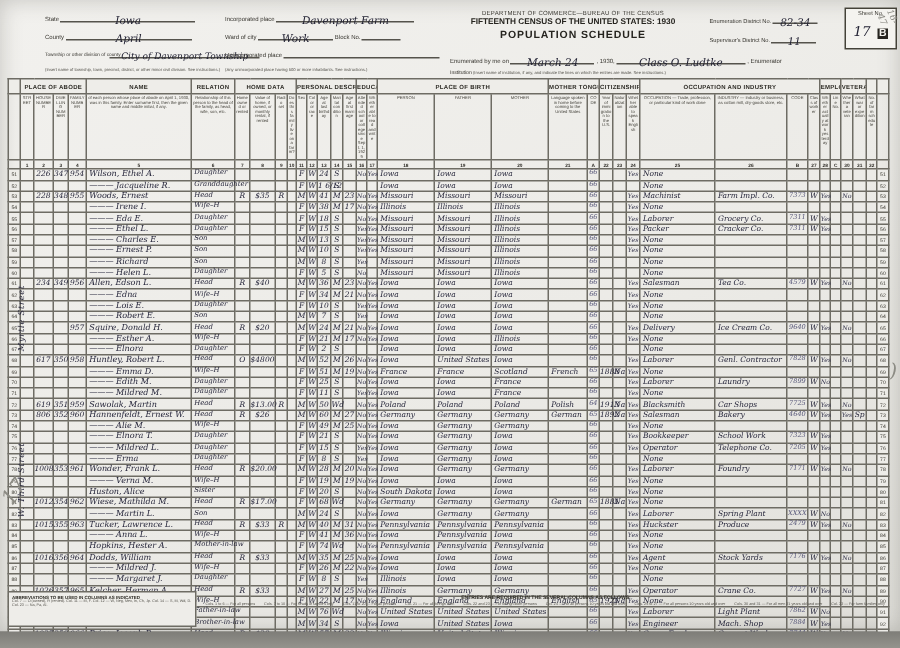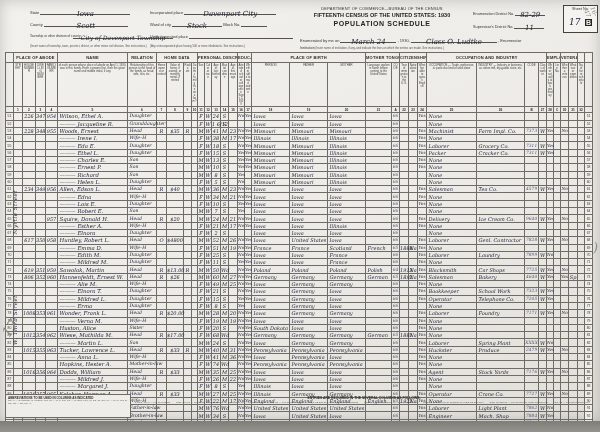--- a/index.html
+++ b/index.html
@@ -85,35 +85,35 @@
 <div class="paper">
 
   <div class="hdr">
 
     <div class="fldrow" style="left:30px;top:9px;">
       <span class="pr">State</span>
       <span class="fill" style="width:90px;"><span class="hw">Iowa</span></span>
     </div>
     <div class="fldrow" style="left:30px;top:21px;">
       <span class="pr">County</span>
-      <span class="fill" style="width:84px;"><span class="hw">Scott</span></span>
+      <span class="fill" style="width:84px;"><span class="hw">April</span></span>
     </div>
     <div class="fldrow" style="left:30px;top:33px;width:250px;">
       <span class="pr" style="display:inline-block;width:42px;font-size:3.2px;line-height:1.1;vertical-align:bottom;">Township or other division of county</span>
       <span class="fill" style="width:100px;"><span class="hw" style="font-size:6px;">City of Davenport Township</span></span>
     </div>
     <div class="fldrow tinynote" style="left:30px;top:44px;width:250px;">(Insert name of township, town, precinct, district, or other minor civil division. See instructions.)</div>
 
     <div class="fldrow" style="left:150px;top:9px;">
       <span class="pr">Incorporated place</span>
-      <span class="fill" style="width:92px;"><span class="hw">Davenport City</span></span>
+      <span class="fill" style="width:92px;"><span class="hw">Davenport Farm</span></span>
     </div>
     <div class="fldrow" style="left:150px;top:21px;">
       <span class="pr">Ward of city</span>
-      <span class="fill" style="width:50px;"><span class="hw">Stock</span></span>
+      <span class="fill" style="width:50px;"><span class="hw">Work</span></span>
       <span class="pr">Block No.</span>
       <span class="fill" style="width:26px;"><span class="hw"></span></span>
     </div>
     <div class="fldrow" style="left:150px;top:33px;">
       <span class="pr">Unincorporated place</span>
       <span class="fill" style="width:104px;"><span class="hw"></span></span>
     </div>
     <div class="fldrow tinynote" style="left:150px;top:44px;width:150px;">(Any unincorporated place having 500 or more inhabitants. See instructions.)</div>
 
     <div class="titleblock">
@@ -125,21 +125,21 @@
     <div class="fldrow" style="left:300px;top:37px;font-size:4px;">
       <span class="pr">Enumerated by me on</span>
       <span class="fill" style="width:56px;"><span class="hw">March 24</span></span>
       <span class="pr">, 1930,</span>
       <span class="fill" style="width:86px;"><span class="hw">Class O. Ludtke</span></span>
       <span class="pr">, Enumerator</span>
     </div>
 
     <div class="fldrow" style="left:473px;top:10px;font-size:3.8px;">
       <span class="pr">Enumeration District No.</span>
-      <span class="fill" style="width:30px;"><span class="hw">82-29</span></span>
+      <span class="fill" style="width:30px;"><span class="hw">82-34</span></span>
     </div>
     <div class="fldrow" style="left:473px;top:23px;font-size:3.8px;">
       <span class="pr">Supervisor's District No.</span>
       <span class="fill" style="width:30px;"><span class="hw">11</span></span>
     </div>
 
     <div class="sheetbox">
       <div class="lab pr">Sheet No.</div>
       <span class="val hw">17</span>
       <span class="letter">B</span>

